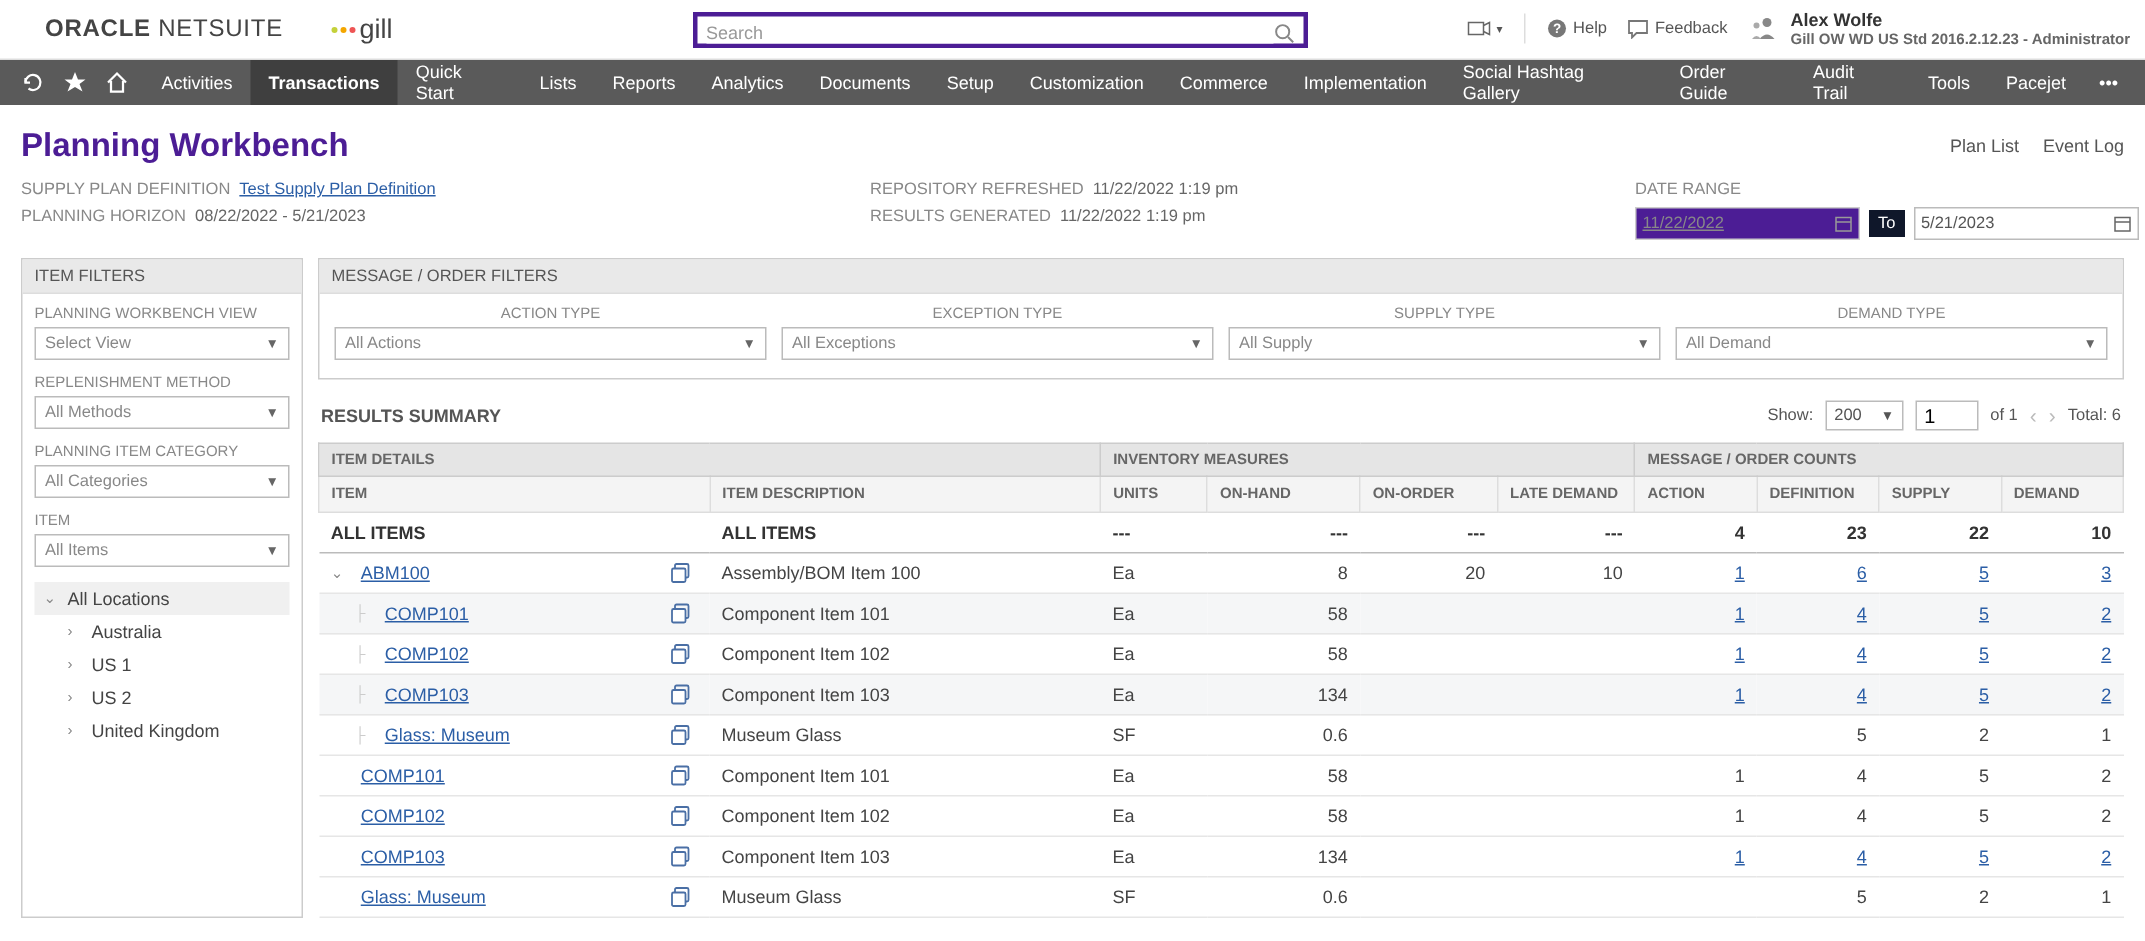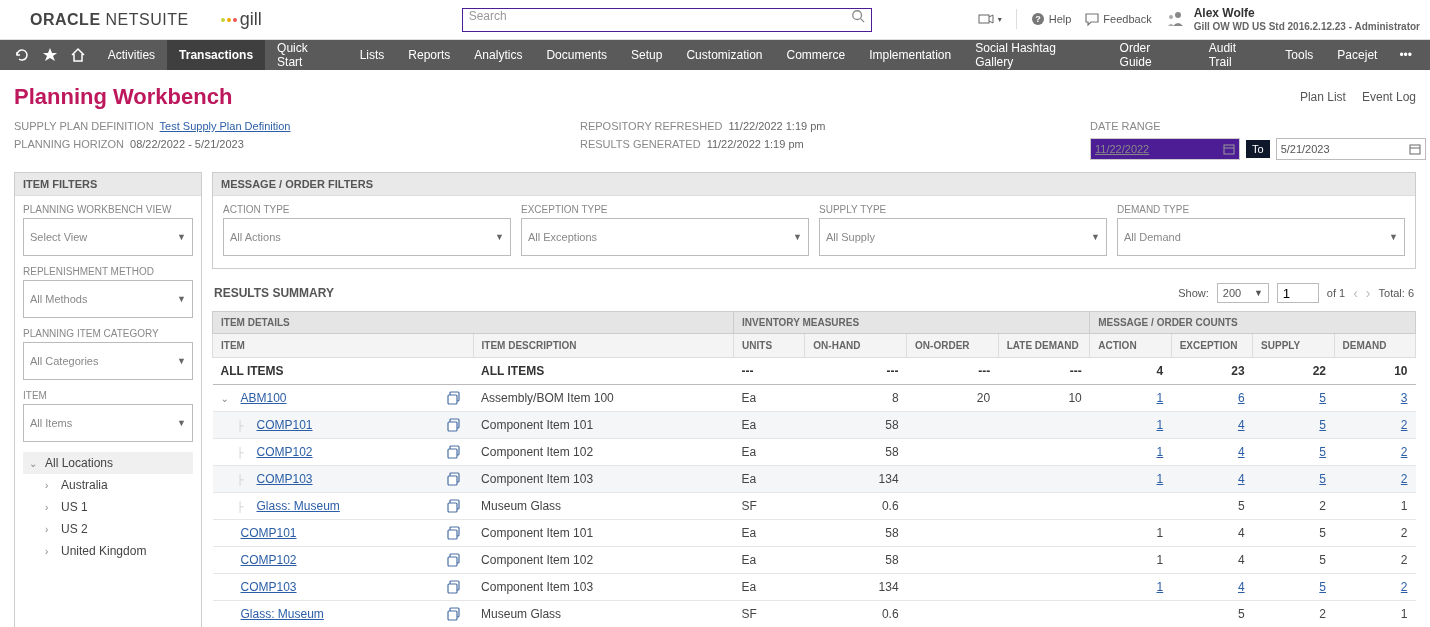--- a/index.html
+++ b/index.html
@@ -4,74 +4,74 @@
 <style>
   * { box-sizing: border-box; margin: 0; padding: 0; }
   body { font-family: "Helvetica Neue", Arial, sans-serif; font-size: 12px; color: #333; background:#fff; }
   
   .topbar { display:flex; align-items:center; height:40px; padding:0 10px; border-bottom:1px solid #ddd; }
   .logo-oracle { font-family: Arial, sans-serif; font-size:16px; letter-spacing:0.5px; font-weight:700; color:#444; margin-right:6px;margin-left:20px;}
   .logo-oracle .thin { font-weight:300; }
   .logo-gill { display:flex; align-items:center; margin-left:25px; font-size:18px; color:#444; font-weight:500;}
   .gill-dots { display:flex; margin-right:2px;}
   .gill-dots span{width:4px;height:4px;border-radius:50%;margin:1px;}
-  .searchbox { margin-left:200px; display:flex; align-items:flex-start; border:1px solid #4c1d95; width:410px; height:24px; padding:0 6px; color:#888;}
+  .searchbox { margin-left:200px; display:flex; align-items:flex-end; border:3px solid #4c1d95; width:410px; height:24px; padding:0 6px; color:#888;}
   .searchbox input { border:none; outline:none; flex:1; font-size:12px; color:#333; }
   .searchbox input::placeholder{color:#999;}
   .top-right { margin-left:auto; display:flex; align-items:center; gap:14px; color:#555;}
   .tr-item{display:flex;align-items:center;gap:4px;font-size:11px;cursor:pointer;}
   .tr-divider{width:1px;height:20px;background:#ddd;}
   .user-block{display:flex;align-items:center;gap:8px;}
   .user-text{display:flex;flex-direction:column;line-height:1.2;font-weight:bold;}
   .user-text .un{font-size:12px;color:#333;}
   .user-text .ur{font-size:10px;color:#666;}
   
   .navbar { display:flex; align-items:center; background:#5a5a5a; height:30px; color:#fff; padding:0 8px 0 8px; position:relative;}
   .nav-icon{width:28px;display:flex;align-items:center;justify-content:center;color:#fff;font-size:14px;cursor:pointer;}
   .nav-tabs{display:flex;height:100%;margin-left:4px;}
   .nav-tab{padding:0 12px;display:flex;align-items:center;font-size:12px;cursor:pointer;}
   .nav-tab.active{background:#3f3f3f;font-weight:600;}
   .nav-more{margin-left:auto;padding:0 10px;color:#fff;cursor:pointer;}
   
   .page-head{padding:14px 14px 6px 14px;display:flex;align-items:center;}
-  .page-title{font-size:22px;color:#be185d;font-weight:600;}
+  .page-title{font-size:22px;color:#4c1d95;font-weight:600;}
   .page-links{margin-left:auto;display:flex;gap:16px;font-size:12px;}
   .page-links a{color:#555;text-decoration:none;cursor:pointer;}
   
   .info-row{display:flex;padding:4px 14px 2px 14px;font-size:11px;color:#666;}
   .info-left{flex:0 0 566px;display:flex;gap:6px;}
   .info-left .lbl{color:#888;text-transform:uppercase;}
   .info-left a{color:#2b5ea6;text-decoration:underline;}
   .info-mid{flex:0 0 510px;display:flex;gap:6px;}
   .info-mid .lbl{color:#888;text-transform:uppercase;}
   .info-right{display:flex;align-items:center;gap:6px;}
   .dr-lbl{color:#888;text-transform:uppercase;font-size:11px;}
   .dr-input{display:flex;align-items:center;border:1px solid #bbb;height:22px;width:150px;background:#fff;padding:0 4px;font-size:11px;color:#555;position:relative;}
   .dr-input.disabled{background:#4c1d95;color:#888;border-color:#ccc;text-decoration:underline;}
   .dr-input .cal{margin-left:auto;color:#888;}
   .dr-to{background:#0f172a;color:#fff;padding:3px 6px;font-size:11px;}
   
   .main{display:flex;padding:10px 14px;gap:10px;}
   .sidebar{width:188px;border:1px solid #ccc;}
-  .panel-header{background:#e9e9e9;padding:5px 8px;font-size:11px;font-weight:700;color:#555;border-bottom:1px solid #ddd;}
+  .panel-header{background:#e9e9e9;padding:5px 8px;font-size:11px;font-weight:400;color:#555;border-bottom:1px solid #ddd;}
   .sidebar-body{padding:8px;}
   .filter-group{margin-bottom:10px;}
   .filter-lbl{font-size:10px;color:#888;text-transform:uppercase;margin-bottom:3px;}
-  .select{border:1px solid #bbb;height:38px;display:flex;align-items:center;padding:0 6px;font-size:11px;color:#888;cursor:pointer;position:relative;}
+  .select{border:1px solid #bbb;height:22px;display:flex;align-items:center;padding:0 6px;font-size:11px;color:#888;cursor:pointer;position:relative;}
   .select .caret{margin-left:auto;color:#666;font-size:9px;}
   .tree{margin-top:4px;}
   .tree-item{display:flex;align-items:center;padding:4px 6px;font-size:12px;color:#444;cursor:pointer;}
   .tree-item.root{background:#f0f0f0;}
   .tree-item .tw{width:12px;color:#888;font-size:10px;margin-right:4px;}
   .tree-item.child{padding-left:22px;}
   
   .content{flex:1;}
   .filters-panel{border:1px solid #ccc;margin-bottom:10px;}
   .filters-body{display:flex;padding:8px 10px 12px 10px;gap:10px;}
-  .fcol{flex:1;}
+  .fcol{flex:1;text-align:center;}
   .results-header{display:flex;align-items:center;padding:4px 2px 8px 2px;}
   .results-title{font-size:12px;font-weight:700;color:#555;}
   .pager{margin-left:auto;display:flex;align-items:center;gap:8px;font-size:11px;color:#555;}
   .pager .sel{border:1px solid #bbb;height:20px;width:52px;display:flex;align-items:center;padding:0 5px;}
   .pager .sel .caret{margin-left:auto;font-size:9px;}
   .pager .inp{border:1px solid #bbb;height:20px;width:42px;padding:0 5px;}
   .pager .arrow{color:#bbb;cursor:pointer;font-size:14px;}
   
   .tbl{width:100%;border-collapse:collapse;}
   .tbl thead.group th{background:#e5e5e5;border:1px solid #ccc;font-size:10px;color:#666;text-align:left;padding:5px 8px;font-weight:600;}
@@ -363,21 +363,21 @@
       </thead>
       <thead class="cols">
         <tr>
           <th class="l" style="width:256px">ITEM</th>
           <th class="l" style="width:256px">ITEM DESCRIPTION</th>
           <th class="l" style="width:70px">UNITS</th>
           <th class="r" style="width:100px">ON-HAND</th>
           <th class="r" style="width:90px">ON-ORDER</th>
           <th class="r" style="width:90px">LATE DEMAND</th>
           <th class="r" style="width:80px">ACTION</th>
-          <th class="r" style="width:80px">EXCEPTION</th>
+          <th class="r" style="width:80px">DEFINITION</th>
           <th class="r" style="width:80px">SUPPLY</th>
           <th class="r" style="width:80px">DEMAND</th>
         </tr>
       </thead>
       <tbody id="tbody">
         <tr class="all">
           <td>ALL ITEMS</td>
           <td>ALL ITEMS</td>
           <td>---</td>
           <td class="r">---</td>

